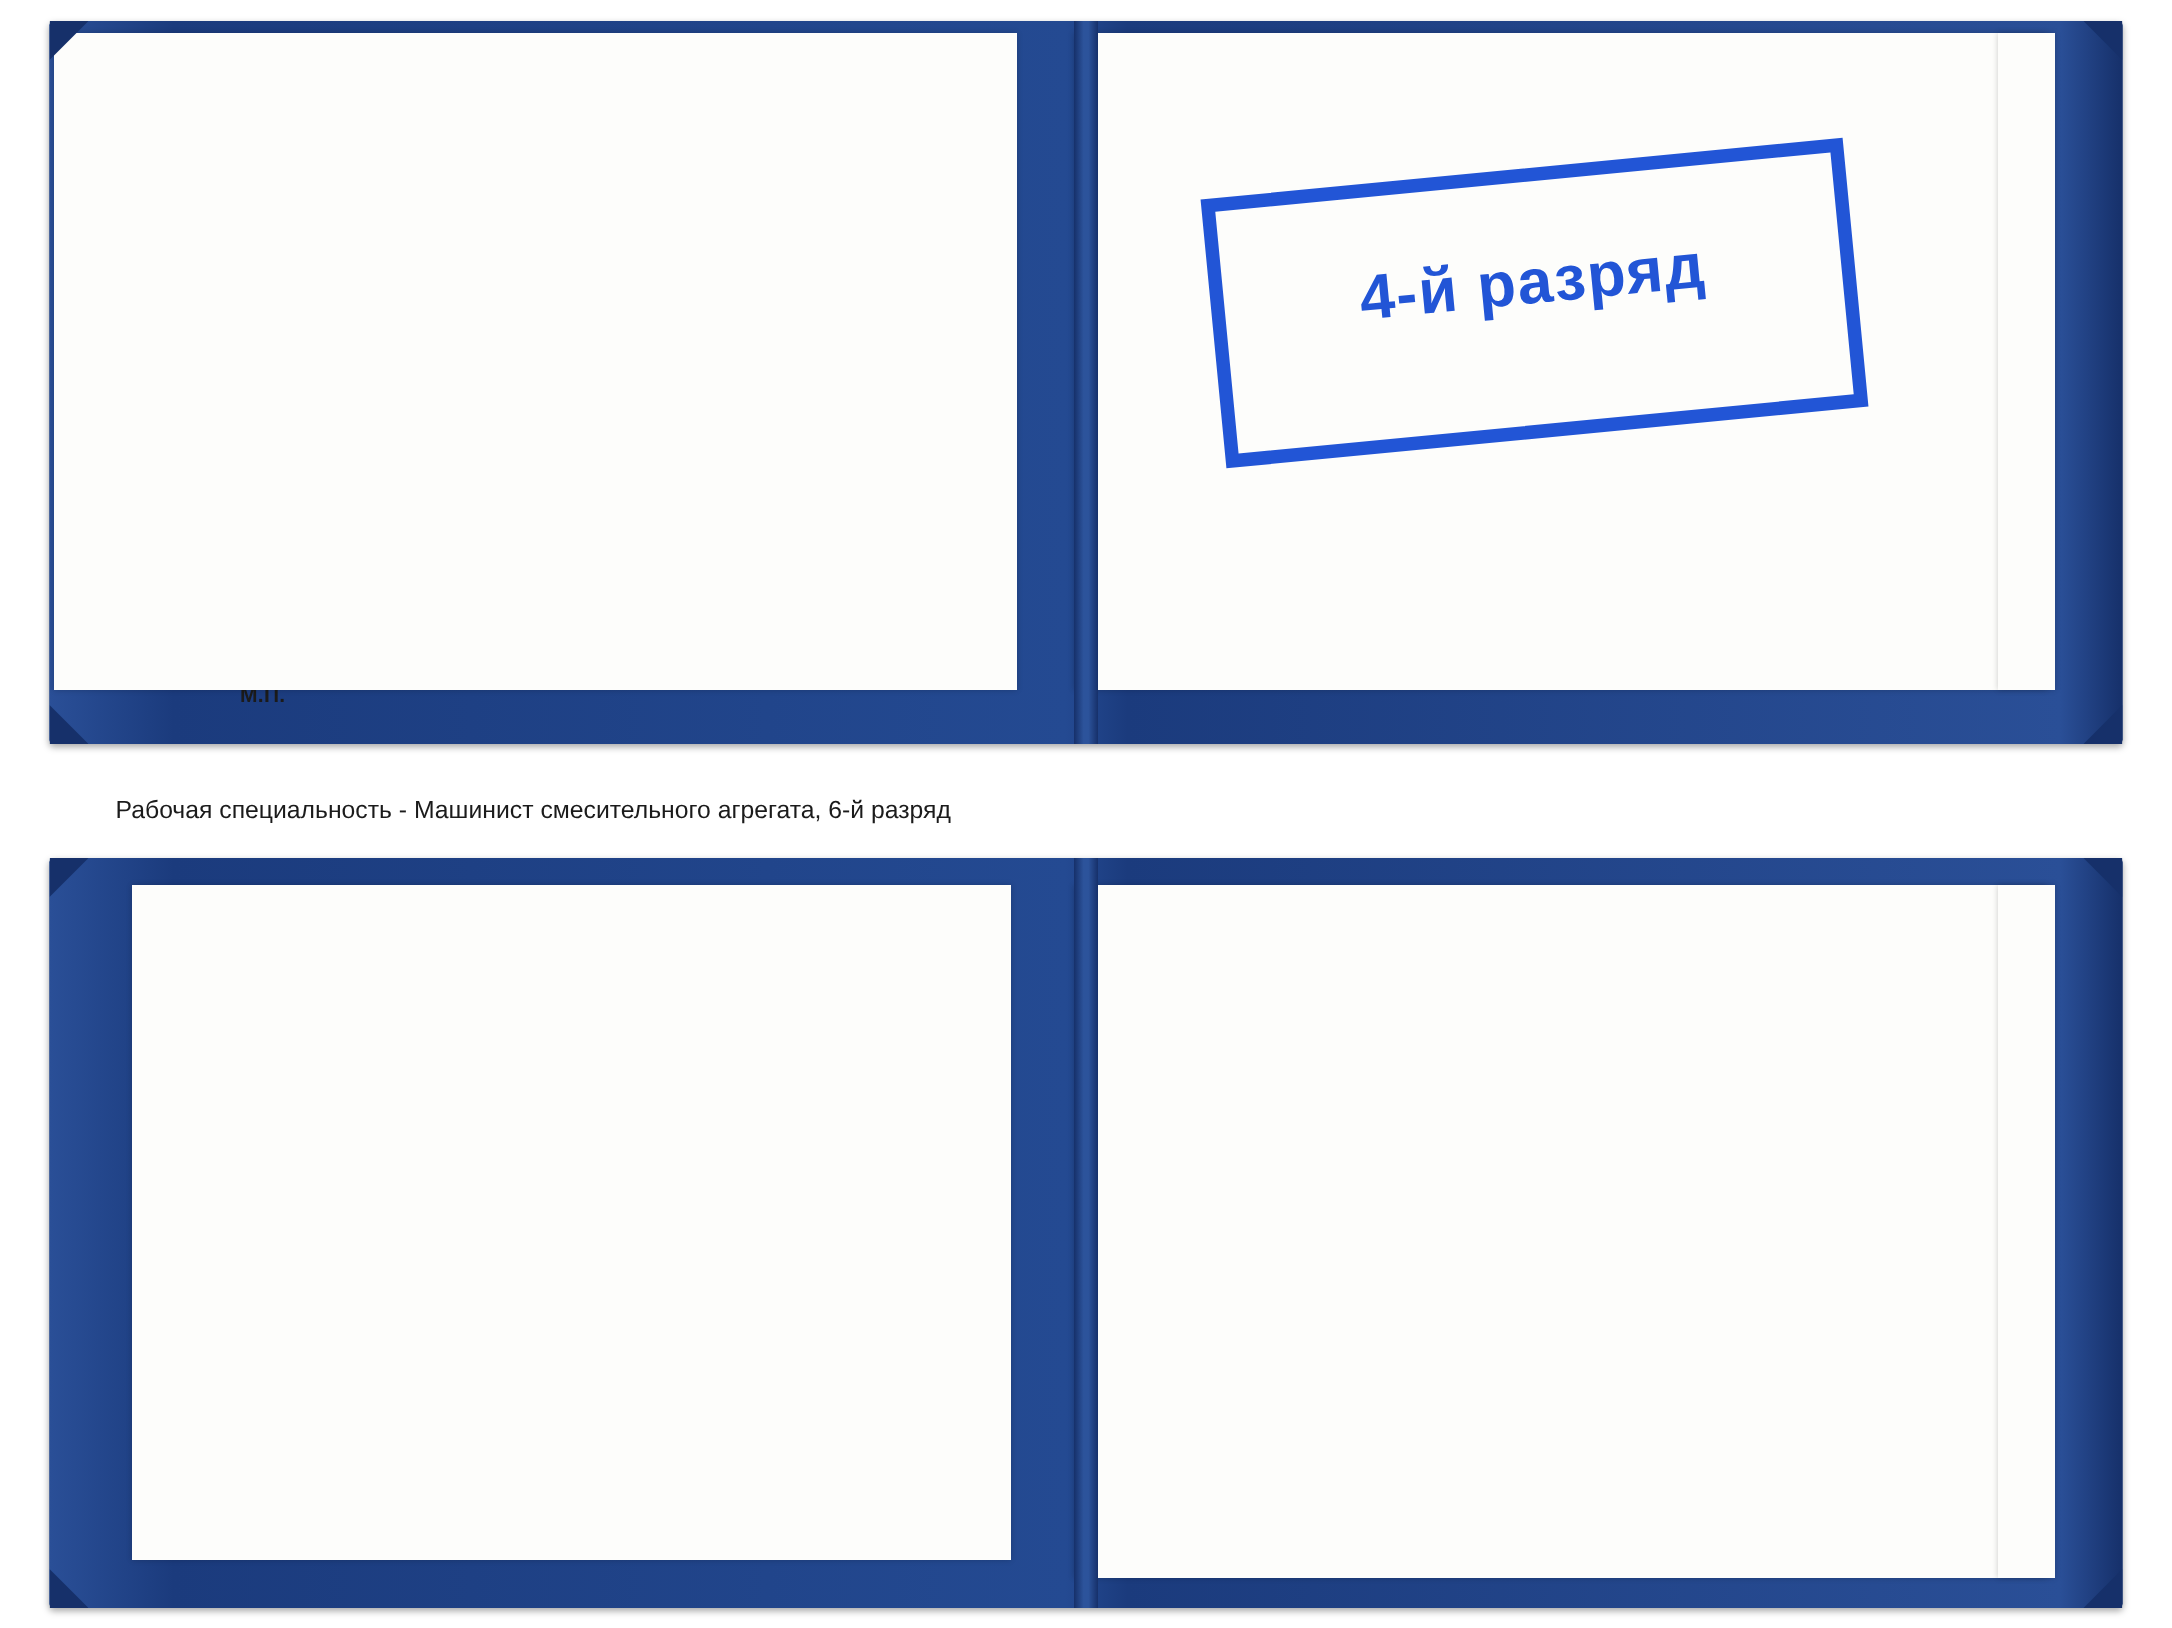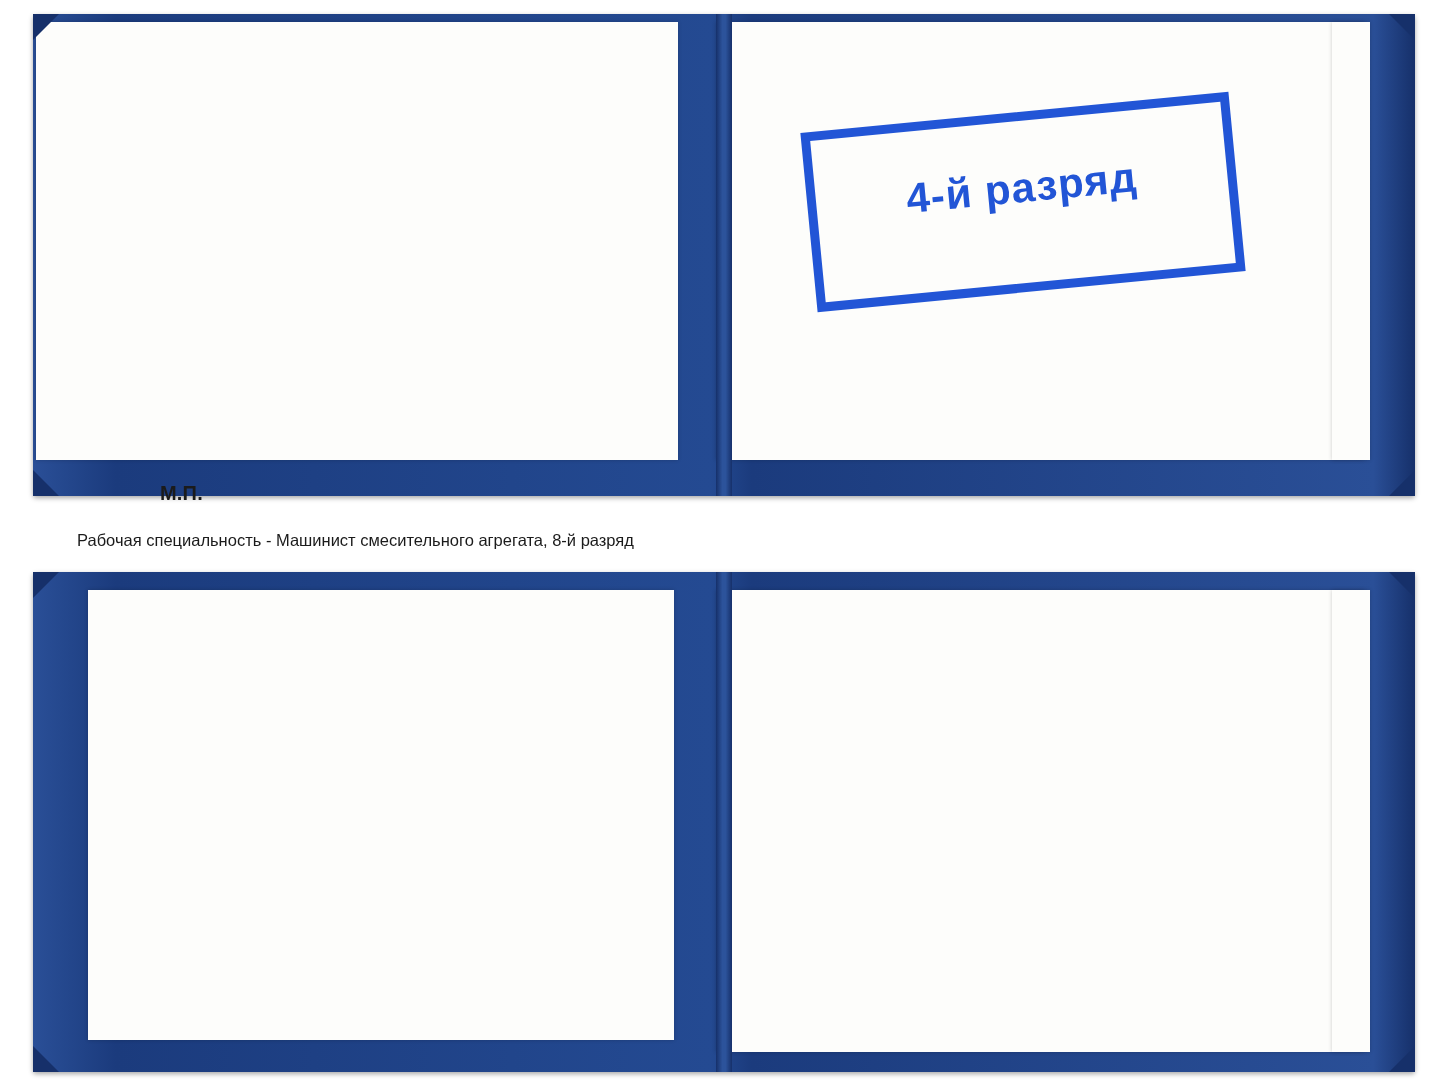--- a/index.html
+++ b/index.html
@@ -200,21 +200,21 @@
 <div class="txt bold" style="left:386px; top:263px; font-size:16px;">№</div>
 <div class="hand" style="left:406px; top:259px; font-size:19px;">006895-20</div>
 <div class="rule" style="left:400px; top:286px; width:170px;"></div>
 
 <div class="rule" style="left:316px; top:358px; width:292px;"></div>
 
 <div class="txt bold" style="left:332px; top:412px; font-size:16px;">Выдано</div>
 <div class="txt" style="left:412px; top:410px; font-size:16.5px;">26 апреля 2019</div>
 <div class="rule" style="left:408px; top:433px; width:158px;"></div>
 
-<div class="txt bold" style="left:160px; top:482px; font-size:20px;">М.П.</div>
+<div class="txt bold" style="left:160px; top:455px; font-size:14px;">М.П.</div>
 
 <div class="page t-right"></div>
 <div class="page t-right-ext"></div>
 
 <div class="txt" style="left:736px; top:76px; font-size:15.5px;">Получил(а)</div>
 <div class="hand" style="left:841px; top:68px; font-size:22px;">Куприян Антонов</div>
 <div class="rule" style="left:838px; top:95px; width:330px;"></div>
 <div class="smallprint" style="left:963px; top:97px;">(фамилия, имя, отчество)</div>
 
 <div class="txt" style="left:755px; top:148px; font-size:15.5px;">в том, что он(а)</div>
@@ -245,21 +245,21 @@
   <span style="left:1352px; top:258px;">и</span>
   <span style="left:1352px; top:298px;">а</span>
   <span style="left:1348px; top:338px;">к-</span>
 </div>
 
 <div class="stamp">
   <div class="stamp-frame"></div>
   <div class="stamp-text">4-й разряд</div>
 </div>
 
-<div class="caption">Рабочая специальность - Машинист смесительного агрегата, 8-й разряд</div>
+<div class="caption">Рабочая специальность - Машинист смесительного агрегата, 6-й разряд</div>
 
 <div class="book bottom">
   <div class="spine"></div>
   <div class="corner-fold cf-tl"></div>
   <div class="corner-fold cf-tr"></div>
   <div class="corner-fold cf-bl"></div>
   <div class="corner-fold cf-br"></div>
 </div>
 
 <div class="page b-left"></div>

